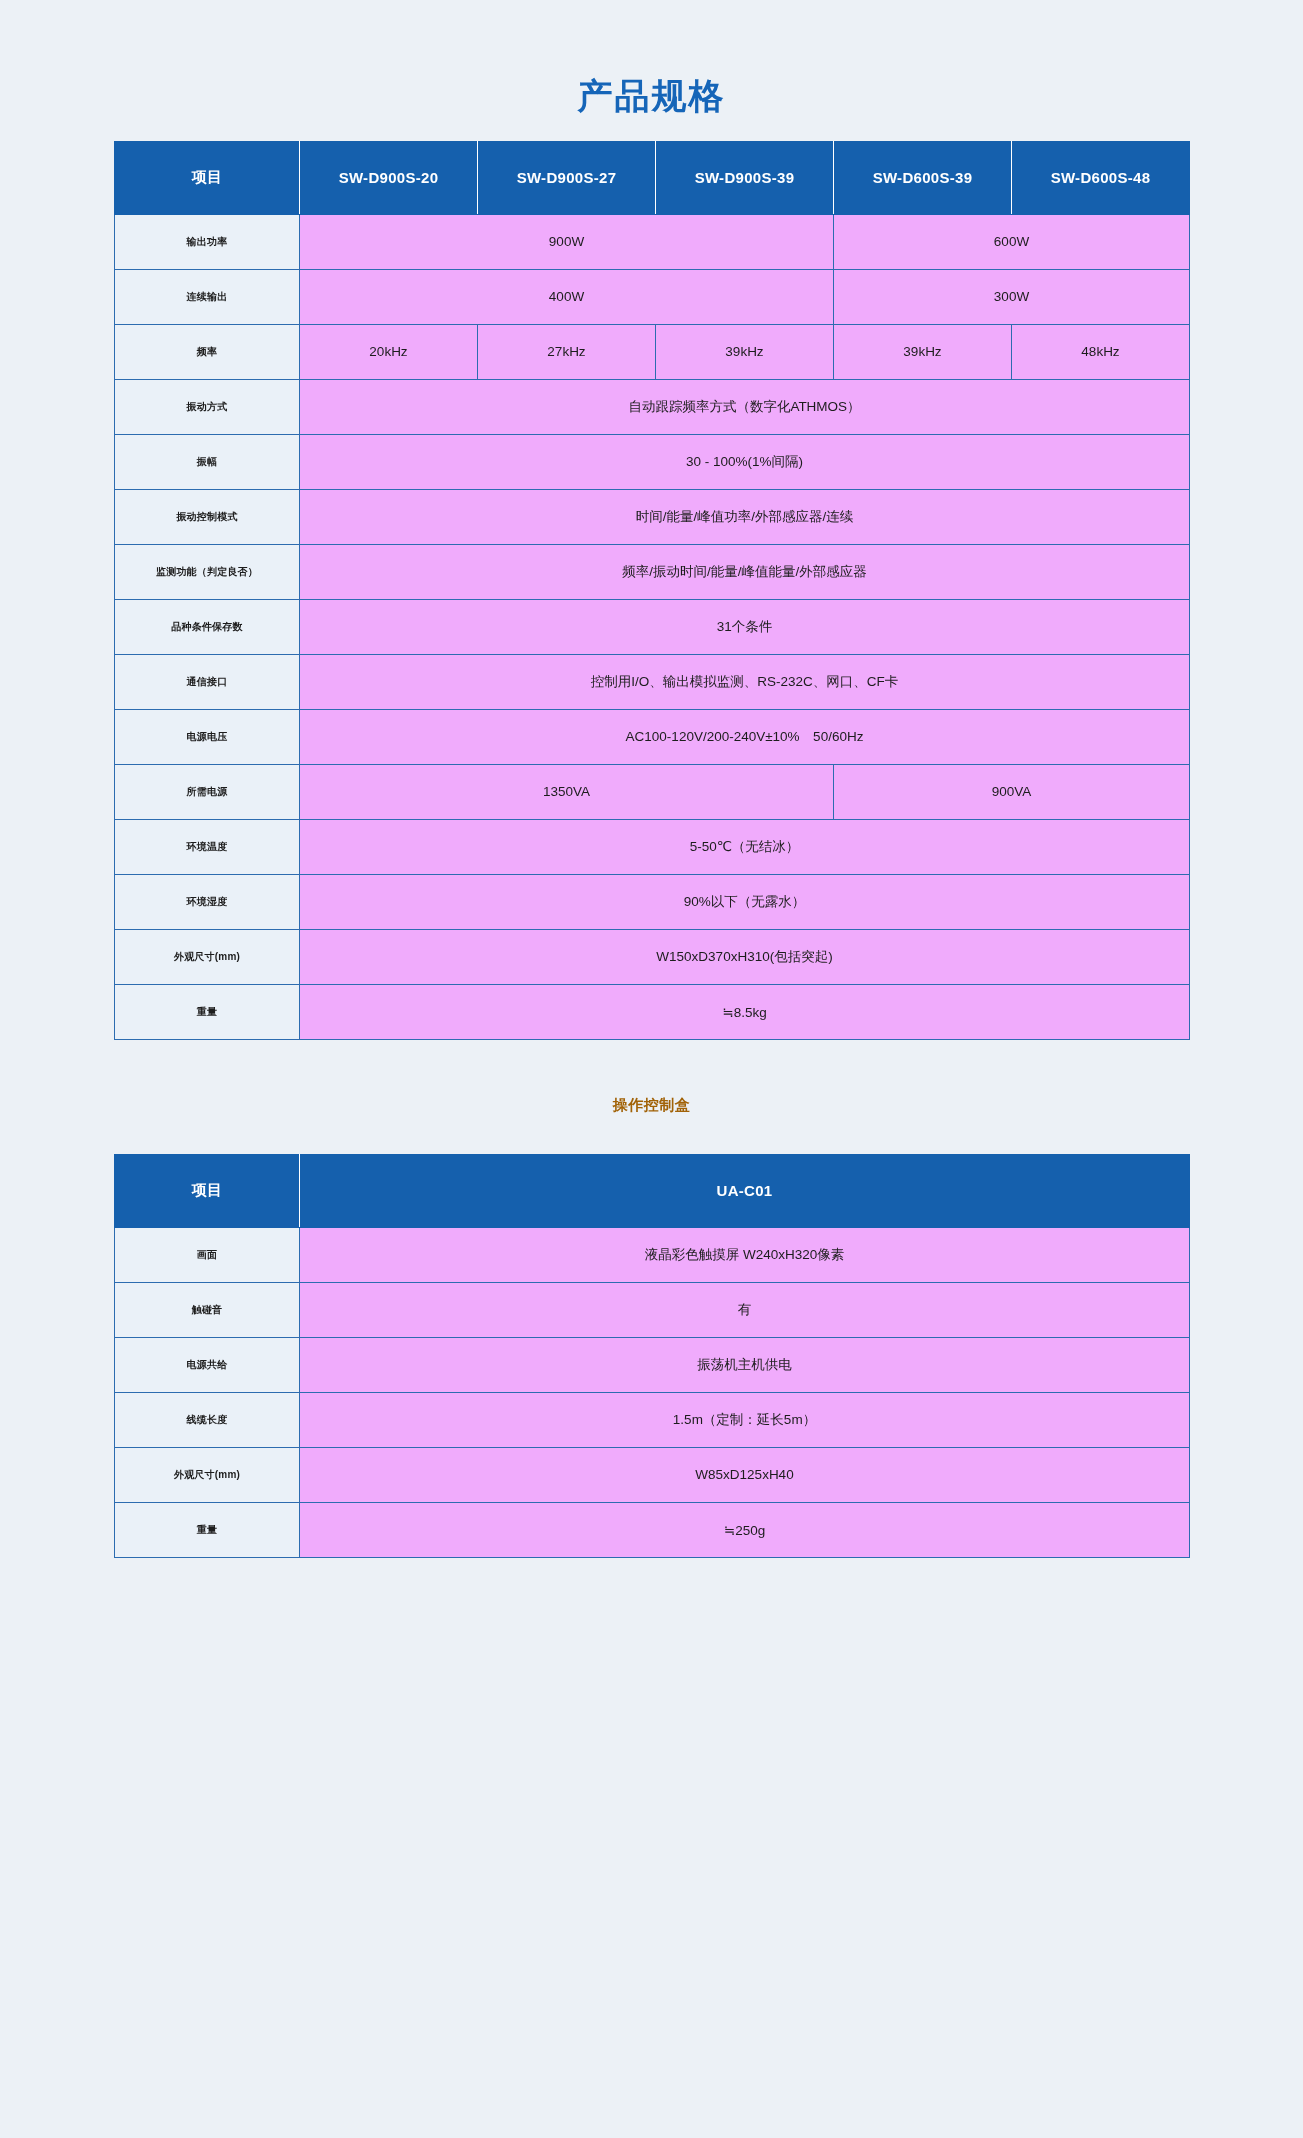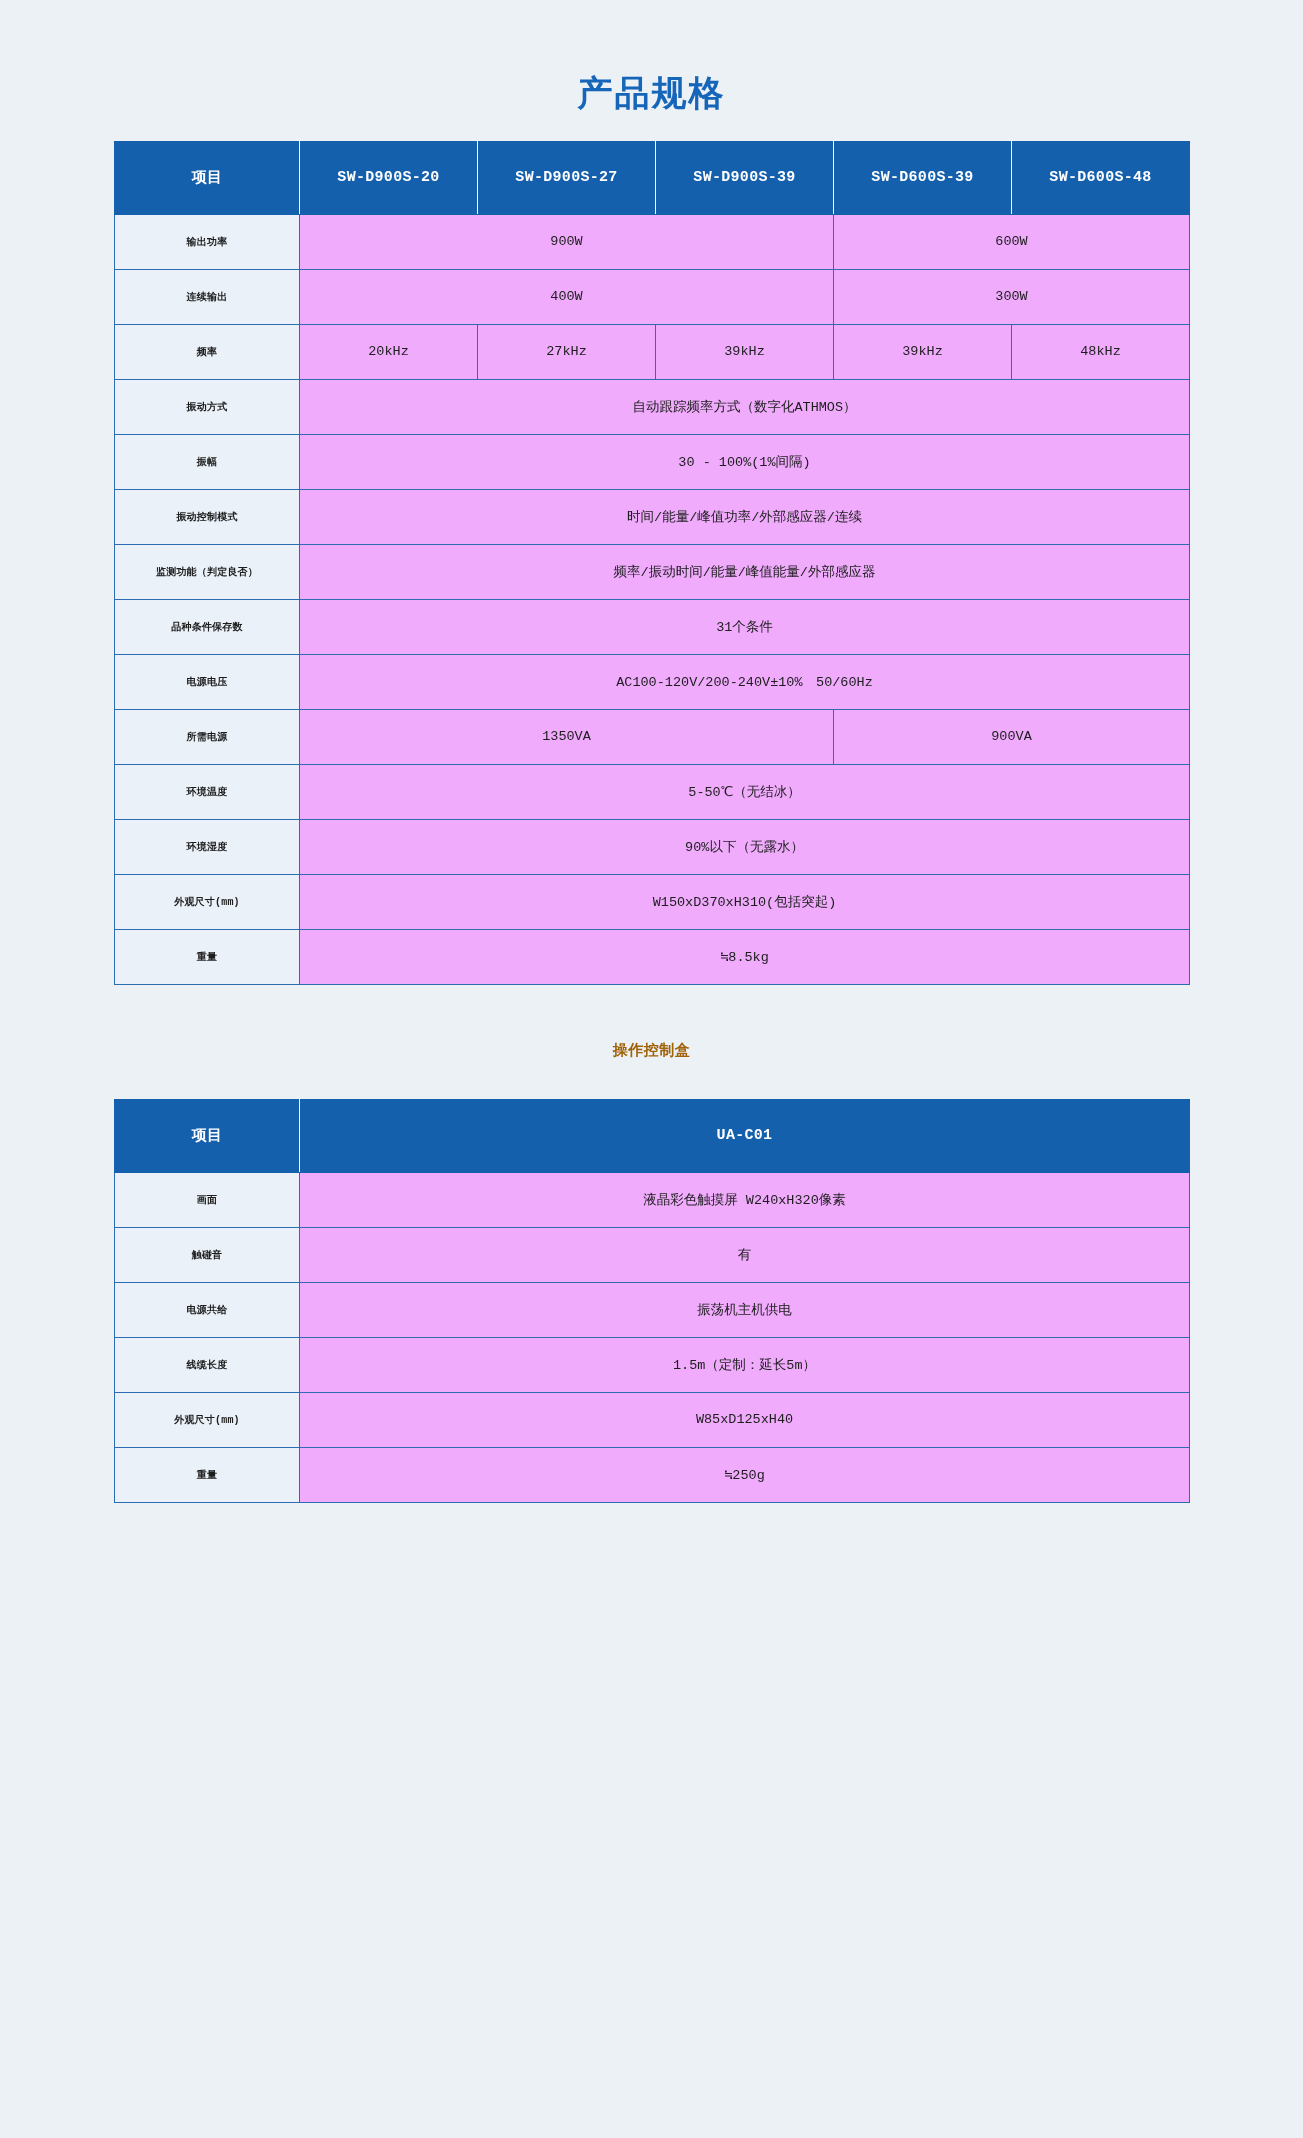--- a/index.html
+++ b/index.html
@@ -11,21 +11,20 @@
     min-height: 2138px;
     background: #ecf1f6;
     font-family: "Liberation Sans", "DejaVu Sans", sans-serif;
     color: #1a1a1a;
     -webkit-font-smoothing: antialiased;
   }
   .page {
     width: 1303px;
     box-sizing: border-box;
     padding: 0;
-    font-family: Liberation Mono, monospace;
   }
   .page-title {
     text-align: center;
     color: #1565b8;
     font-size: 35px;
     font-weight: bold;
     letter-spacing: 2px;
     padding-top: 52px;
     padding-bottom: 0;
     line-height: 1.2;
@@ -145,20 +144,24 @@
             <td class="label">振动控制模式</td>
             <td class="value" colspan="5">时间/能量/峰值功率/外部感应器/连续</td>
           </tr>
           <tr>
             <td class="label">监测功能（判定良否）</td>
             <td class="value" colspan="5">频率/振动时间/能量/峰值能量/外部感应器</td>
           </tr>
           <tr>
             <td class="label">品种条件保存数</td>
             <td class="value" colspan="5">31个条件</td>
+          </tr>
+          <tr>
+            <td class="label">通信接口</td>
+            <td class="value" colspan="5">控制用I/O、输出模拟监测、RS-232C、网口、CF卡</td>
           </tr>
           <tr>
             <td class="label">电源电压</td>
             <td class="value" colspan="5">AC100-120V/200-240V±10%　50/60Hz</td>
           </tr>
           <tr>
             <td class="label">所需电源</td>
             <td class="value" colspan="3">1350VA</td>
             <td class="value" colspan="2">900VA</td>
           </tr>

